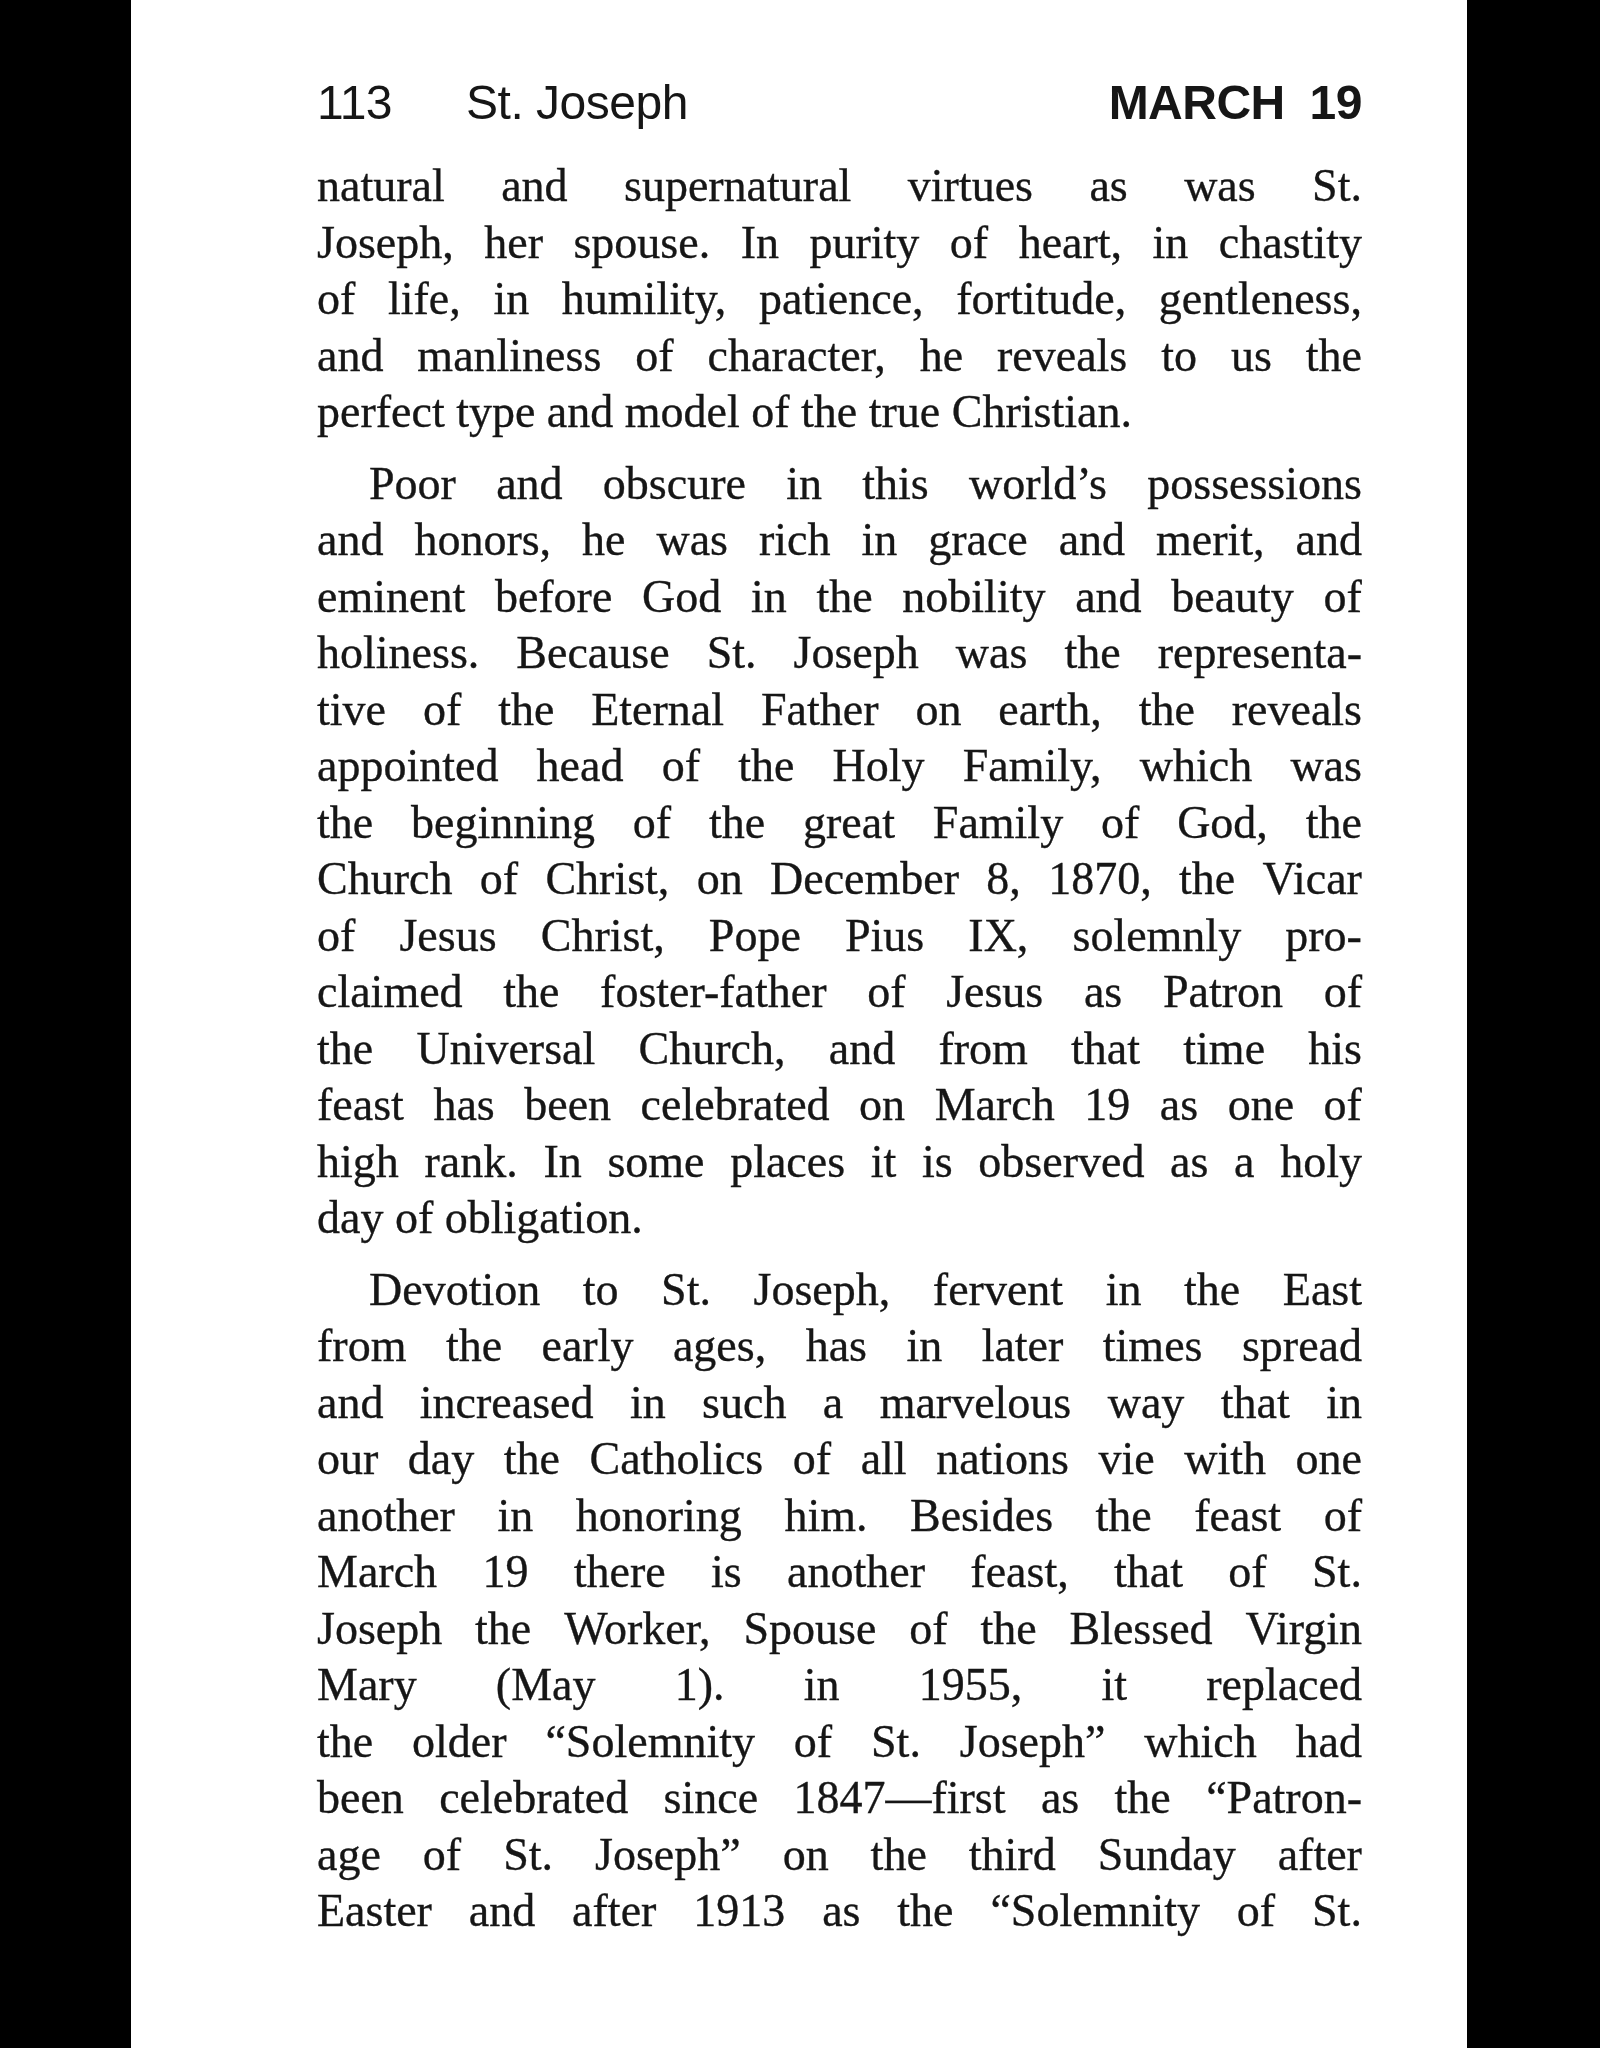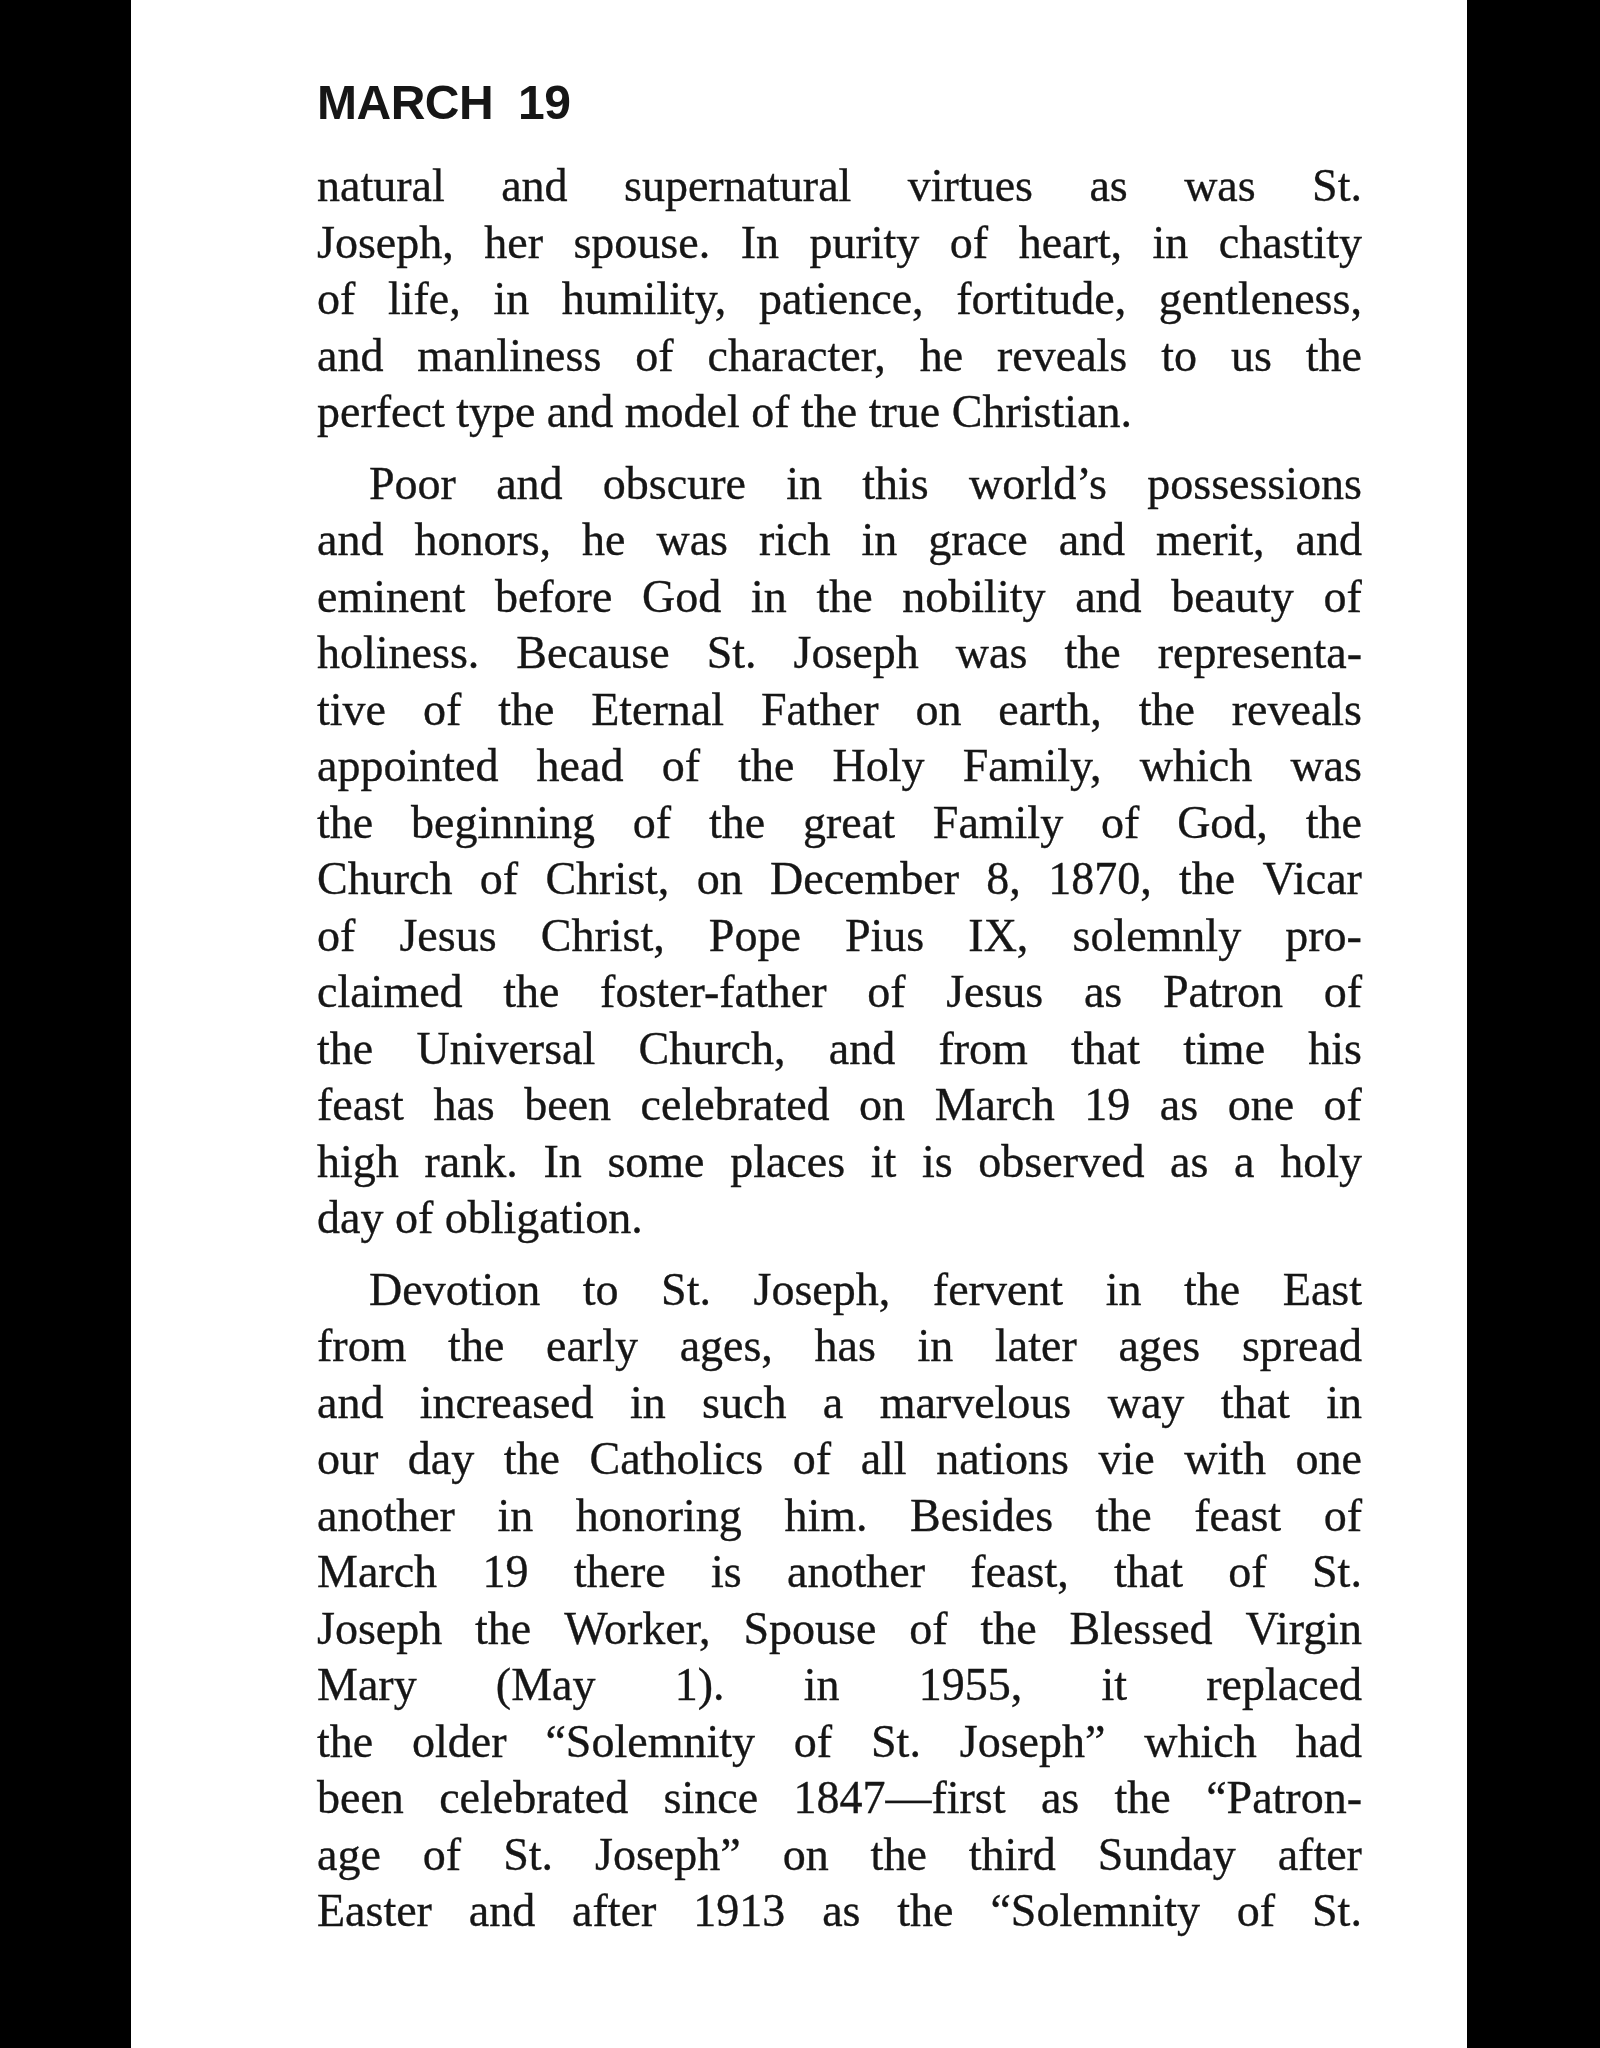--- a/index.html
+++ b/index.html
@@ -48,20 +48,24 @@
     justify-content:space-between;
   }
   .line.just span{flex:0 0 auto;}
   .line.indent{padding-left:52px;}
 </style>
 </head>
 <body>
 
 <div class="page">
   <div class="runhead">
+    <div class="runhead-left">
+      <span>113</span>
+      <span>St. Joseph</span>
+    </div>
     <span class="runhead-date">MARCH 19</span>
   </div>
 
   <div class="bodytext">
       <div class="para">
         <div class="line just">
           <span>natural</span>
           <span>and</span>
           <span>supernatural</span>
           <span>virtues</span>
@@ -256,21 +260,21 @@
           <span>East</span>
         </div>
         <div class="line just">
           <span>from</span>
           <span>the</span>
           <span>early</span>
           <span>ages,</span>
           <span>has</span>
           <span>in</span>
           <span>later</span>
-          <span>ages</span>
+          <span>times</span>
           <span>spread</span>
         </div>
         <div class="line just">
           <span>and</span>
           <span>increased</span>
           <span>in</span>
           <span>such</span>
           <span>a</span>
           <span>marvelous</span>
           <span>way</span>

